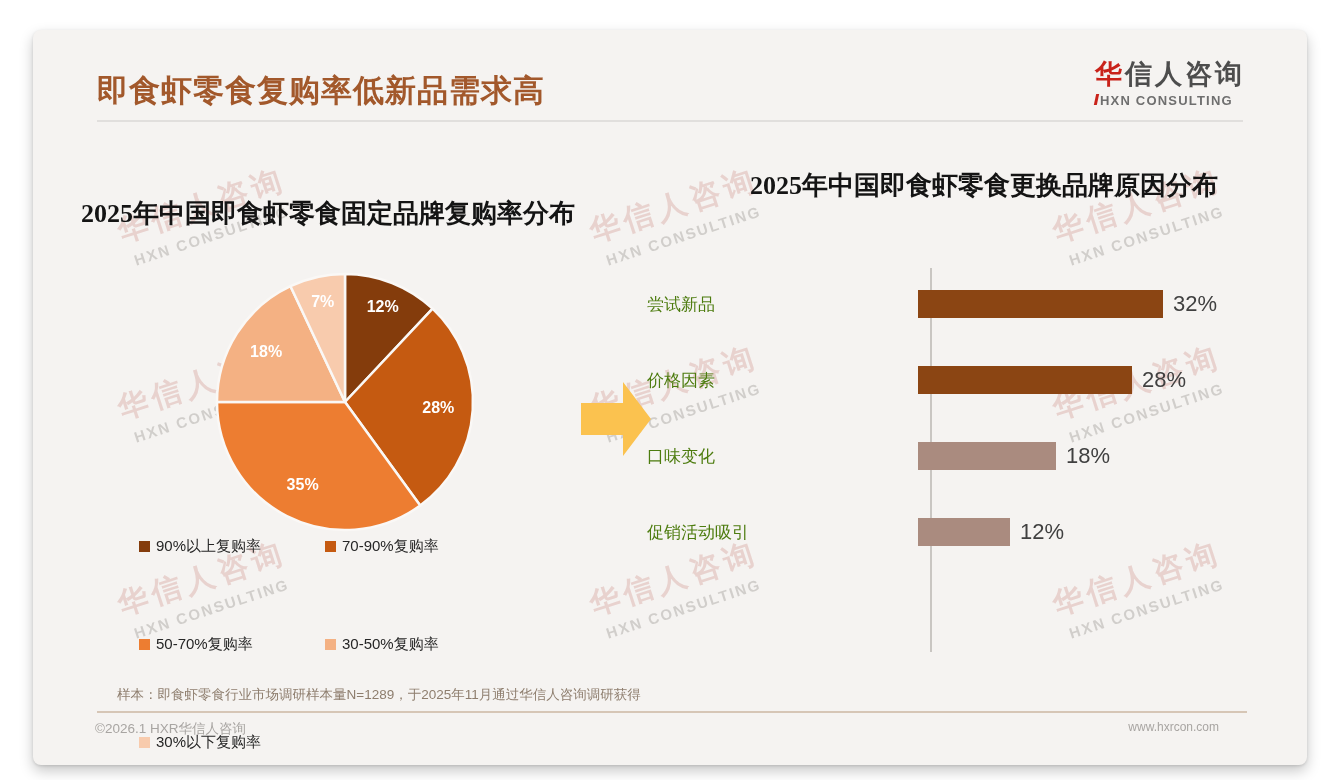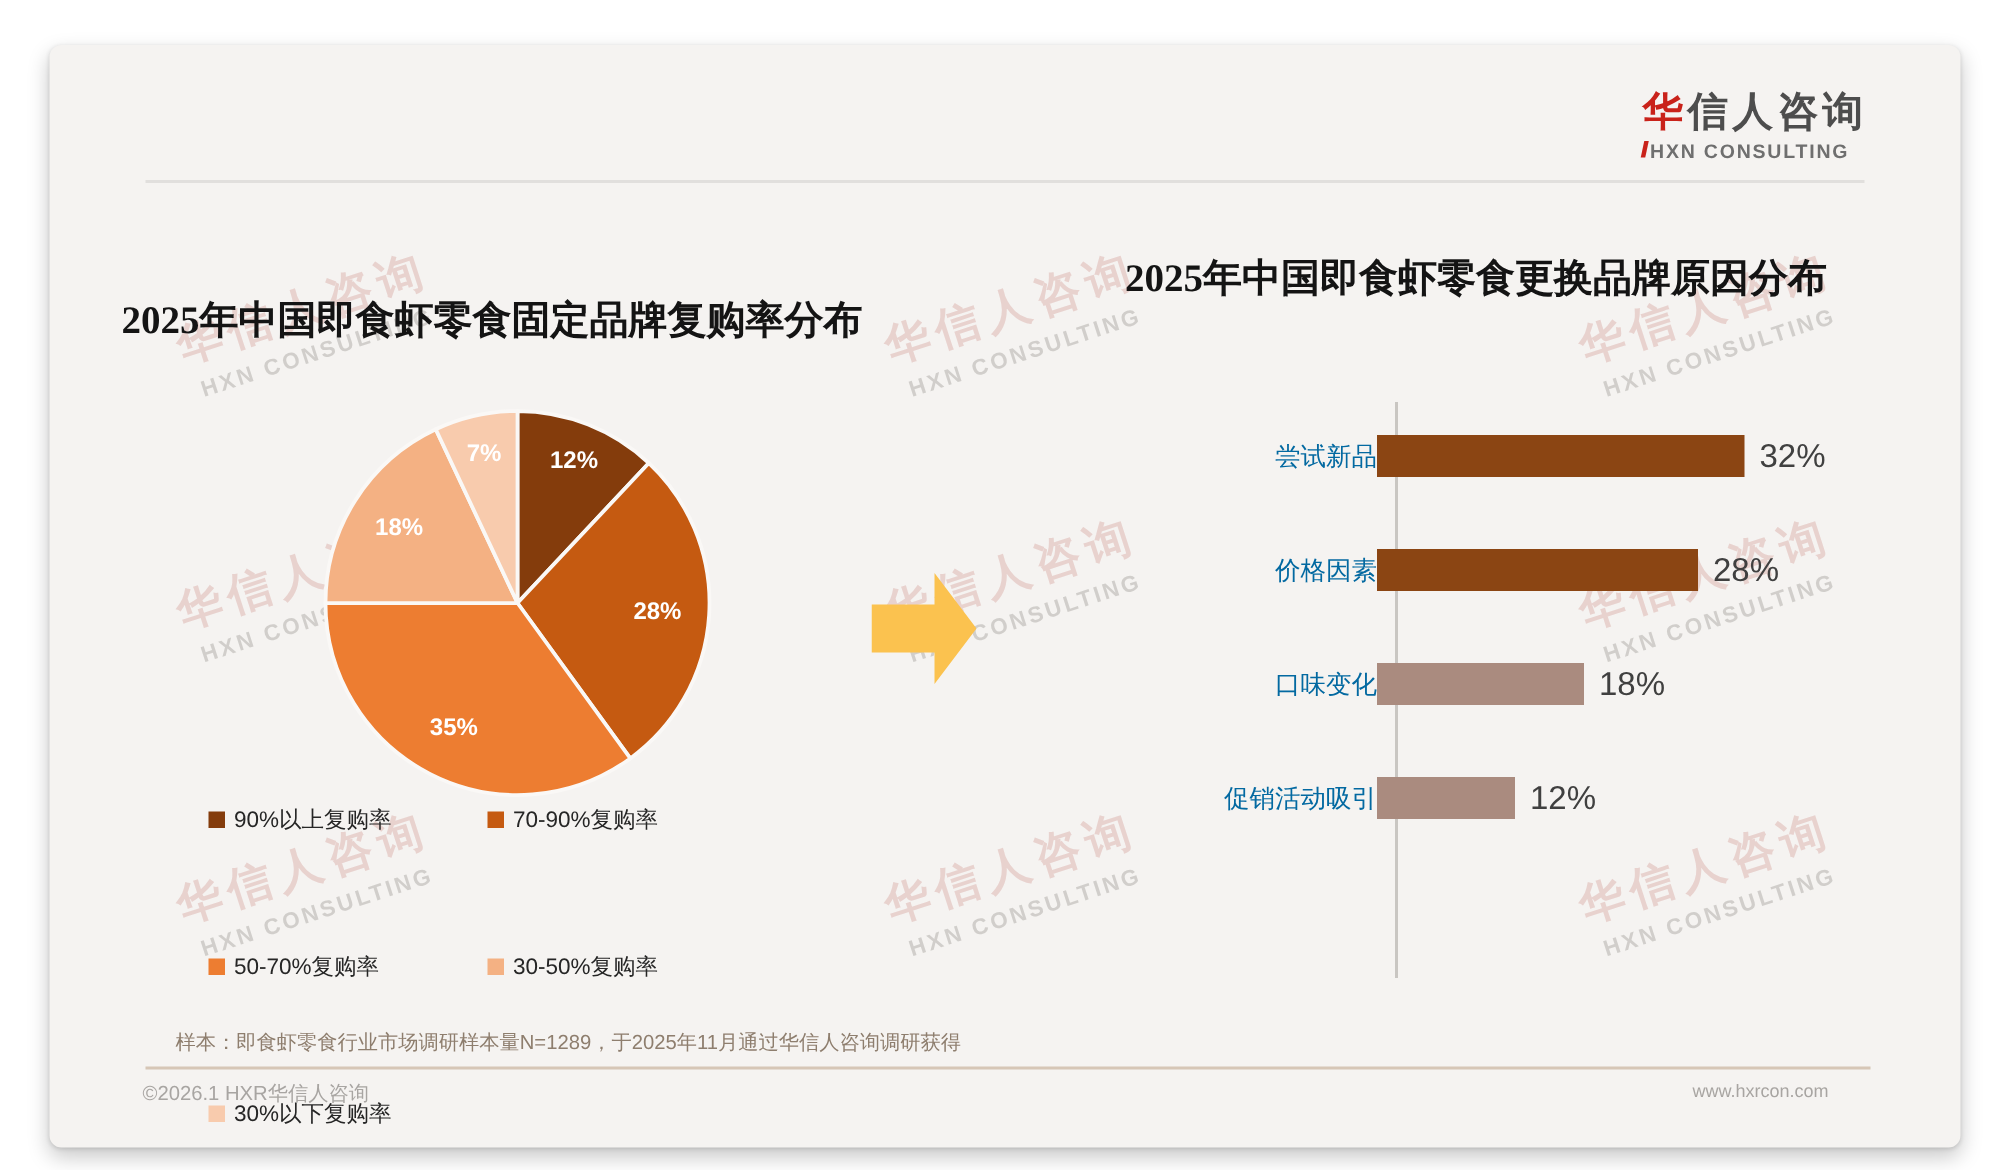--- a/index.html
+++ b/index.html
@@ -40,21 +40,21 @@
   .swatch { width:11px; height:11px; margin-right:6px; flex:none; }
   .legend-text { font-size:15px; color:#262626; white-space:nowrap; }
 
   
   .arrow { position:absolute; left:548px; top:352px; }
 
   
   .bar-axis { position:absolute; left:897px; top:238px; width:2px; height:384px; background:#C9C6C2; }
   .bar-rows { position:absolute; left:614px; top:260px; }
   .bar-row { display:flex; align-items:center; height:28px; margin-bottom:48px; }
-  .bar-cat { width:271px; text-align:right; font-size:17px; color:#0369a1; white-space:nowrap; }
+  .bar-cat { width:271px; text-align:left; font-size:17px; color:#4d7c0f; white-space:nowrap; }
   .bar { height:28px; flex:none; }
   .bar-val { margin-left:10px; font-size:22px; color:#404040; white-space:nowrap; }
 
   
   .sample-note { position:absolute; left:84px; top:656px; font-size:13.5px; color:#8E7E6E; white-space:nowrap; }
   .footer-line { position:absolute; left:64px; right:60px; top:681px; height:1.5px; background:#D6C6B6; }
   .copyright { position:absolute; left:62px; top:690px; font-size:13.5px; color:#A8A5A2; white-space:nowrap; }
   .website { position:absolute; right:88px; top:690px; font-size:12px; color:#A8A5A2; white-space:nowrap; }
 </style>
 </head>
@@ -94,20 +94,21 @@
       <div class="wm" style="left: 644px; top: 558px;">
         <div class="wm-zh">华信人咨询</div>
         <div class="wm-en">HXN CONSULTING</div>
       </div>
       <div class="wm" style="left: 1107px; top: 558px;">
         <div class="wm-zh">华信人咨询</div>
         <div class="wm-en">HXN CONSULTING</div>
       </div>
     </div>
 
+  <div class="page-title" style="color: rgb(162, 88, 43);">即食虾零食复购率低新品需求高</div>
 
   <div class="logo">
     <div class="logo-zh"><span class="red">华</span><span>信人咨询</span></div>
     <div class="logo-en"><span class="logo-accent"></span><span>HXN CONSULTING</span></div>
   </div>
 
   <div class="header-line"></div>
 
   <div class="chart-title left">2025年中国即食虾零食固定品牌复购率分布</div>
   <div class="chart-title right">2025年中国即食虾零食更换品牌原因分布</div>

